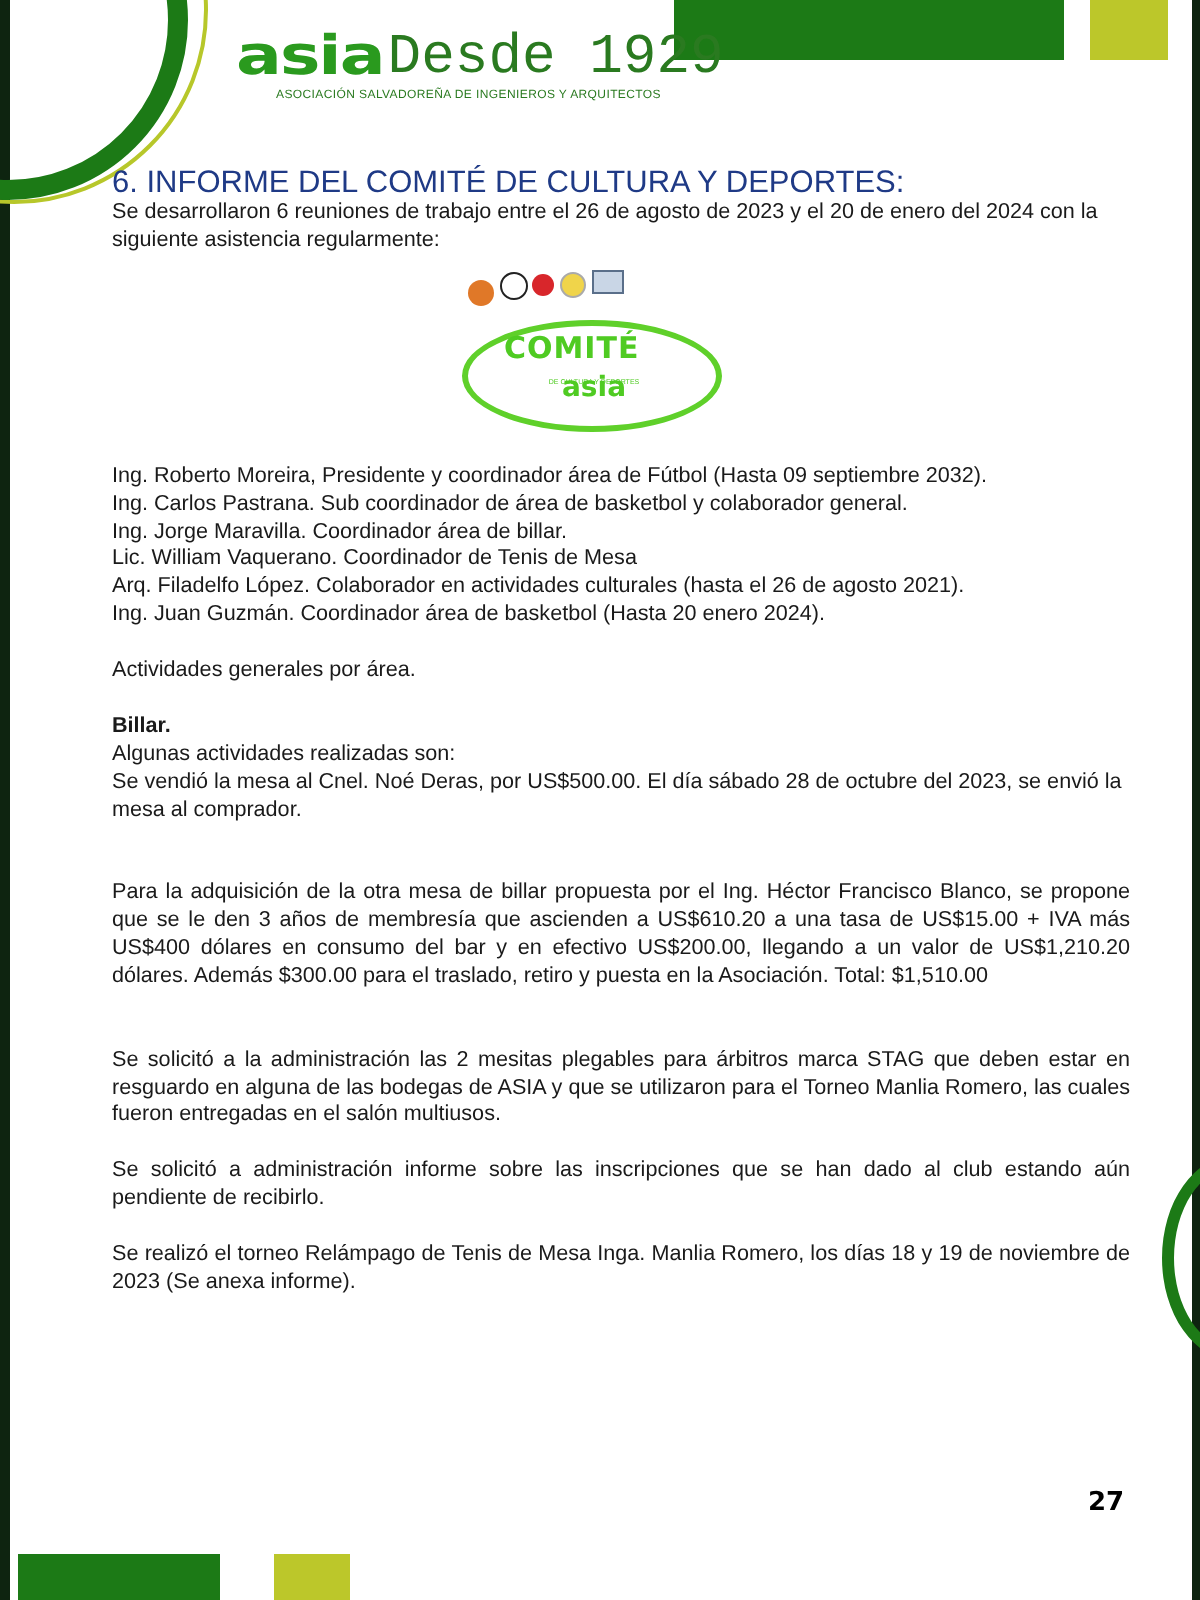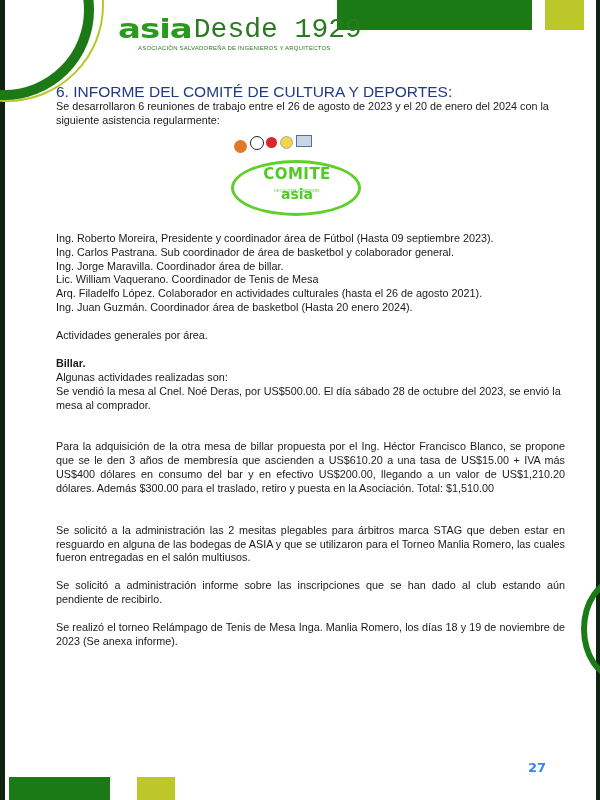--- a/index.html
+++ b/index.html
@@ -16,30 +16,30 @@
   .logo-desde { font-family: Liberation Mono, monospace; font-size: 28px; color: #2a7a20; display: inline-block; margin-left: 2px; }
   .logo-sub { font-family: "Liberation Sans", sans-serif; font-size: 6px; color: #2a7a20; letter-spacing: 0.2px; margin-top: 0px; margin-left: 20px; }
   .content { position: absolute; left: 56px; top: 83px; width: 509px; font-size: 10.8px; line-height: 13.9px; }
   .section-title { font-weight: normal; font-size: 15.5px; color: #1f3a86; line-height: 17px; margin: 0; }
   p { margin: 0; }
   .gap { height: 13.9px; }
   .justify { text-align: justify; }
   .bold { font-weight: bold; }
   .emblem { position: relative; width: 150px; height: 82px; margin: 8px 0 0 160px; }
   .emblem-oval { position: absolute; left: 15px; top: 24px; width: 124px; height: 50px; border: 3px solid #5fd02a; border-radius: 50%; }
-  .emblem-comite { position: absolute; left: 36px; top: 32px; width: 90px; text-align: center; font-family: "DejaVu Sans", sans-serif; font-weight: bold; font-size: 15px; color: #4fcb22; letter-spacing: 0.5px; }
+  .emblem-comite { position: absolute; left: 36px; top: 32px; width: 90px; font-family: "DejaVu Sans", sans-serif; font-weight: bold; font-size: 15px; color: #4fcb22; letter-spacing: 0.5px; }
   .emblem-small { position: absolute; left: 36px; top: 49px; width: 90px; text-align: center; font-size: 3.5px; color: #4fcb22; }
   .emblem-asia { position: absolute; left: 36px; top: 52px; width: 90px; text-align: center; font-family: "DejaVu Sans", sans-serif; font-weight: bold; font-size: 14px; color: #4fcb22; }
   .emblem-icons { position: absolute; left: 18px; top: 2px; font-size: 13px; line-height: 16px; letter-spacing: -1px; }
   .ball-basket { display: inline-block; width: 13px; height: 13px; border-radius: 50%; background: #e07828; vertical-align: middle; }
   .ball-soccer { display: inline-block; width: 12px; height: 12px; border-radius: 50%; background: #fff; border: 1px solid #222; vertical-align: middle; margin-top: -6px; }
   .paddle { display: inline-block; width: 11px; height: 11px; border-radius: 50%; background: #d8262b; vertical-align: middle; margin-top: -8px; }
   .ball-cue { display: inline-block; width: 11px; height: 11px; border-radius: 50%; background: #f0d44a; border: 1px solid #aaa; vertical-align: middle; margin-top: -8px; }
   .book { display: inline-block; width: 14px; height: 10px; background: #c9d6e6; border: 1px solid #5a6f8a; vertical-align: middle; margin-top: -10px; }
-  .page-number { position: absolute; left: 528px; top: 744px; font-family: "DejaVu Sans", sans-serif; font-weight: bold; font-size: 13px; color: #3b82f6; margin-top: 16px; }
+  .page-number { position: absolute; left: 544px; top: 744px; font-family: "DejaVu Sans", sans-serif; font-weight: bold; font-size: 13px; color: #000000; }
   .foot-green { position: absolute; left: 9px; top: 777px; width: 101px; height: 23px; background: #1c7a16; }
   .foot-lime { position: absolute; left: 137px; top: 777px; width: 38px; height: 23px; background: #bcc72a; }
   .foot-box { position: absolute; left: 184px; top: 806px; width: 402px; height: 27px; border: 1px solid #4a6a4a; border-bottom: none; box-sizing: border-box; text-align: center; }
   .foot-text { font-family: "DejaVu Serif", serif; font-size: 13.5px; color: #1e6a1e; line-height: 26px; }
 </style>
 </head>
 <body>
 
 <div class="edge-left"></div>
 <div class="edge-right"></div>
@@ -69,21 +69,21 @@
       <span class="book"></span>
     </div>
     <div class="emblem-oval"></div>
     <div class="emblem-comite">COMITÉ</div>
     <div class="emblem-small">DE CULTURA Y DEPORTES</div>
     <div class="emblem-asia">asia</div>
   </div>
 
   <div class="gap"></div>
   <div>
-    <p>Ing. Roberto Moreira, Presidente y coordinador área de Fútbol (Hasta 09 septiembre 2023).</p>
+    <p>Ing. Roberto Moreira, Presidente y coordinador área de Fútbol (Hasta 09 septiembre 2032).</p>
     <p>Ing. Carlos Pastrana. Sub coordinador de área de basketbol y colaborador general.</p>
     <p>Ing. Jorge Maravilla. Coordinador área de billar.</p>
     <p>Lic. William Vaquerano. Coordinador de Tenis de Mesa</p>
     <p>Arq. Filadelfo López. Colaborador en actividades culturales (hasta el 26 de agosto 2021).</p>
     <p>Ing. Juan Guzmán. Coordinador área de basketbol (Hasta 20 enero 2024).</p>
   </div>
   <div class="gap"></div>
   <p>Actividades generales por área.</p>
   <div class="gap"></div>
 

